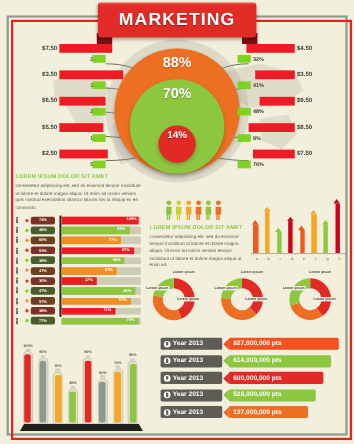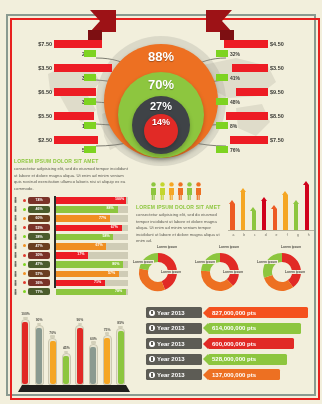--- a/index.html
+++ b/index.html
@@ -239,23 +239,20 @@
   </svg>
 
   <div class="rings">
     <div class="ring-halo"></div>
     <div class="ring r1">
       <span>88%</span>
     </div>
     <div class="ring r2">
       <span>70%</span>
     </div>
-    <div class="ring r3">
-      <span>27%</span>
-    </div>
     <div class="ring r4">
       <span>14%</span>
     </div>
   </div>
 
   <div class="side left" id="left-stats">
       <div class="stat">
         <span class="price">$7.50</span>
         <span class="bar-red" style="width:48px"></span>
         <span class="pct">22%</span>
@@ -657,15 +654,18 @@
     </div>
 
   <div class="frame-gray"></div>
   <div class="frame-red"></div>
 
   <div class="ribbon-wrap">
     <div class="ribbon-tail-l"></div>
     <div class="ribbon-tail-r"></div>
     <div class="ribbon-fold-l"></div>
     <div class="ribbon-fold-r"></div>
+    <div class="ribbon">
+      <span class="ribbon-title">MARKETING</span>
+    </div>
   </div>
 
 </div>
 
 </body></html>

